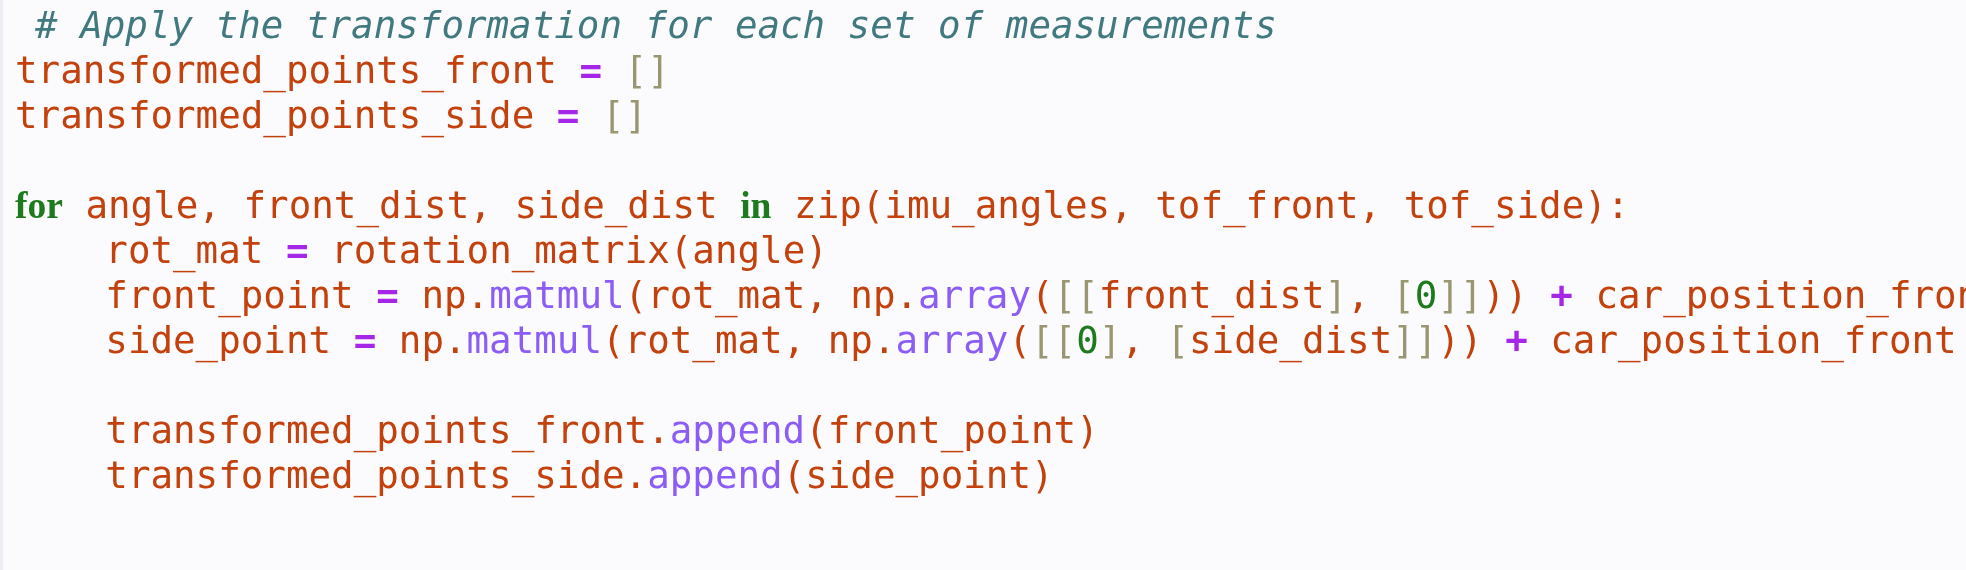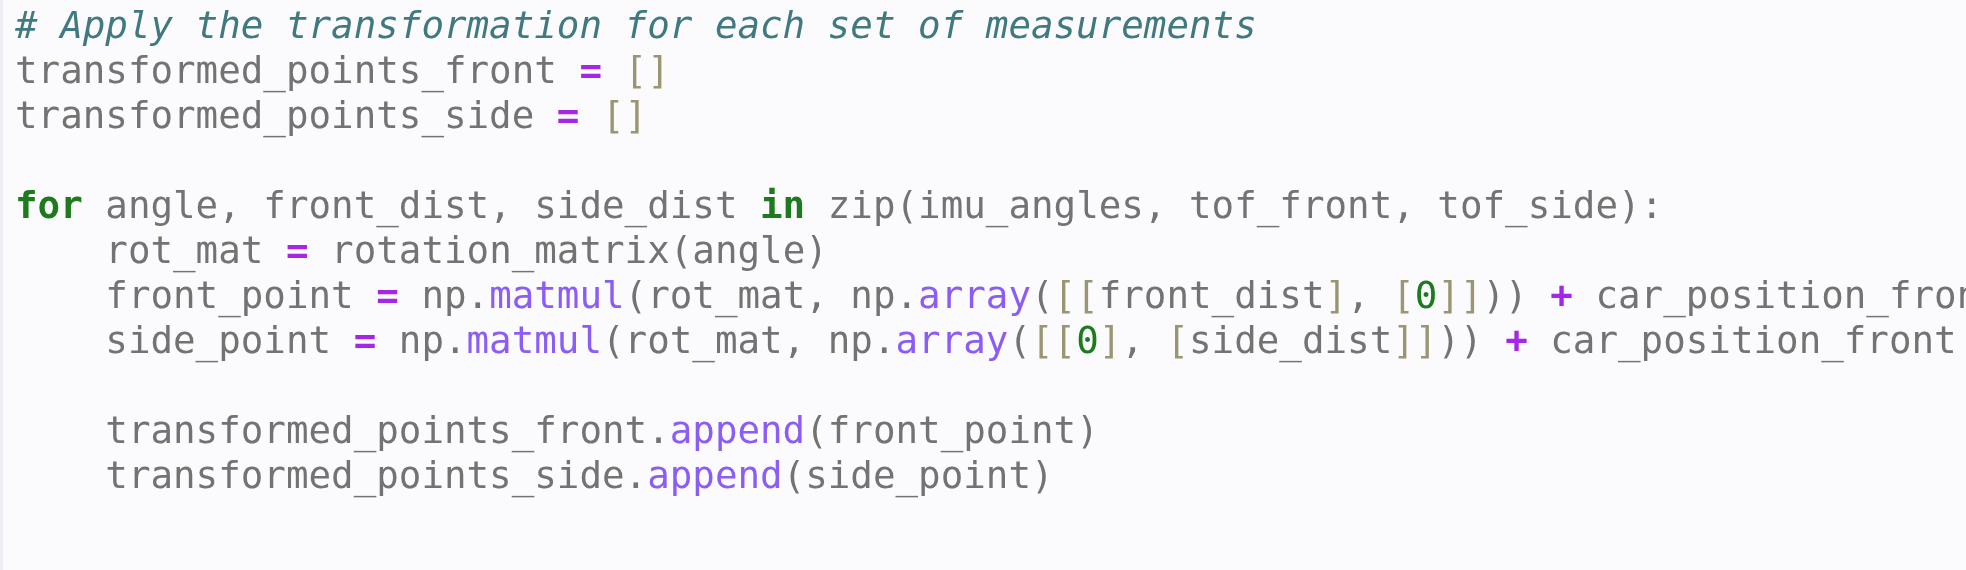--- a/index.html
+++ b/index.html
@@ -28,23 +28,23 @@
     color: #1f1f1f;
     letter-spacing: 0px;
     -webkit-font-smoothing: antialiased;
   }
   .ln {
     display: block;
     height: 45px;
     white-space: pre;
   }
   
-  .t-plain   { color: #737373; }
-  .t-comment { color: #40797f; font-style: italic; }
-  .t-kw      { color: #1d7a1d; font-weight: bold; }
+  .t-plain   { color: #c2410c; }
+  .t-comment { color: #40797f; font-style: italic; margin-left: 20px; }
+  .t-kw      { color: #1d7a1d; font-weight: bold; font-family: Liberation Serif, serif; }
   .t-op      { color: #a626e8; font-weight: bold; }
   .t-fn      { color: #8b5cf6; }
   .t-brk     { color: #9a9672; }
   .t-num     { color: #1d7a1d; }
 </style>
 </head>
 <body>
 
 <div id="code-block">
   <div id="code-lines" style="background: transparent;"><span class="ln"><span class="t-comment"># Apply the transformation for each set of measurements</span></span><span class="ln"><span class="t-plain">transformed_points_front </span><span class="t-op">=</span><span class="t-plain"> </span><span class="t-brk">[]</span></span><span class="ln"><span class="t-plain">transformed_points_side </span><span class="t-op">=</span><span class="t-plain"> </span><span class="t-brk">[]</span></span><span class="ln">​</span><span class="ln"><span class="t-kw">for</span><span class="t-plain"> angle, front_dist, side_dist </span><span class="t-kw">in</span><span class="t-plain"> zip(imu_angles, tof_front, tof_side):</span></span><span class="ln"><span class="t-plain">    rot_mat </span><span class="t-op">=</span><span class="t-plain"> rotation_matrix(angle)</span></span><span class="ln"><span class="t-plain">    front_point </span><span class="t-op">=</span><span class="t-plain"> np.</span><span class="t-fn">matmul</span><span class="t-plain">(rot_mat, np.</span><span class="t-fn">array</span><span class="t-plain">(</span><span class="t-brk">[[</span><span class="t-plain">front_dist</span><span class="t-brk">]</span><span class="t-plain">, </span><span class="t-brk">[</span><span class="t-num">0</span><span class="t-brk">]]</span><span class="t-plain">)) </span><span class="t-op">+</span><span class="t-plain"> car_position_front</span></span><span class="ln"><span class="t-plain">    side_point </span><span class="t-op">=</span><span class="t-plain"> np.</span><span class="t-fn">matmul</span><span class="t-plain">(rot_mat, np.</span><span class="t-fn">array</span><span class="t-plain">(</span><span class="t-brk">[[</span><span class="t-num">0</span><span class="t-brk">]</span><span class="t-plain">, </span><span class="t-brk">[</span><span class="t-plain">side_dist</span><span class="t-brk">]]</span><span class="t-plain">)) </span><span class="t-op">+</span><span class="t-plain"> car_position_front</span></span><span class="ln">​</span><span class="ln"><span class="t-plain">    transformed_points_front.</span><span class="t-fn">append</span><span class="t-plain">(front_point)</span></span><span class="ln"><span class="t-plain">    transformed_points_side.</span><span class="t-fn">append</span><span class="t-plain">(side_point)</span></span></div>

